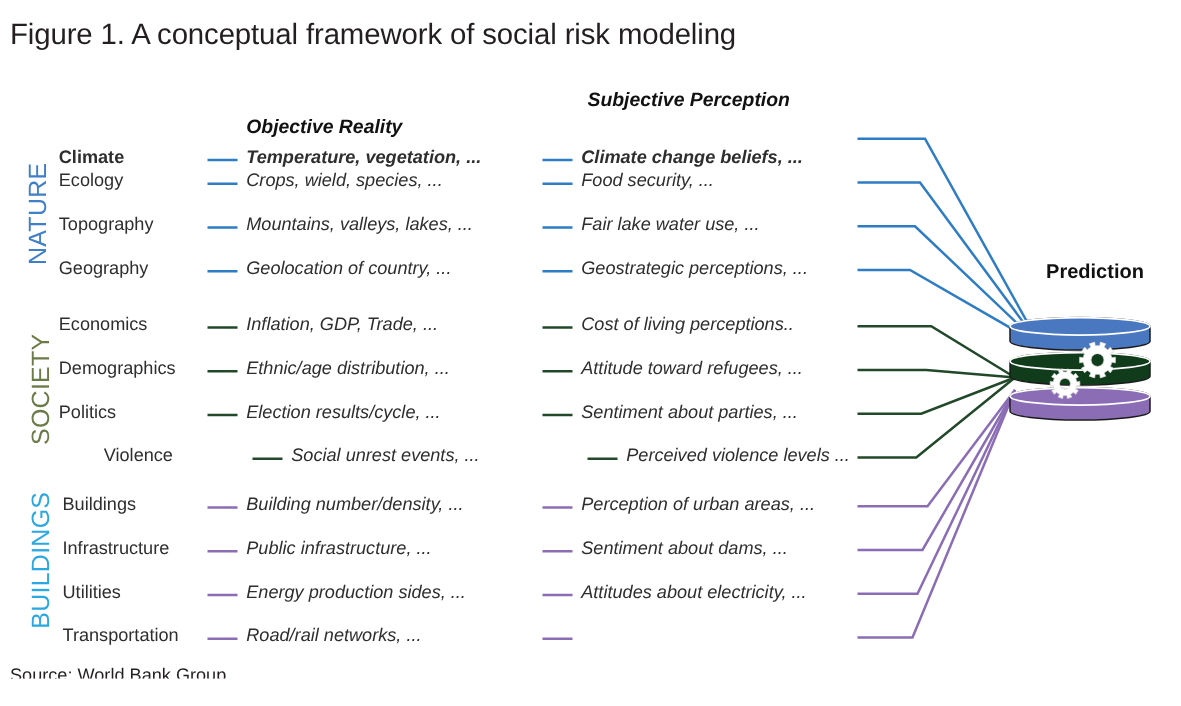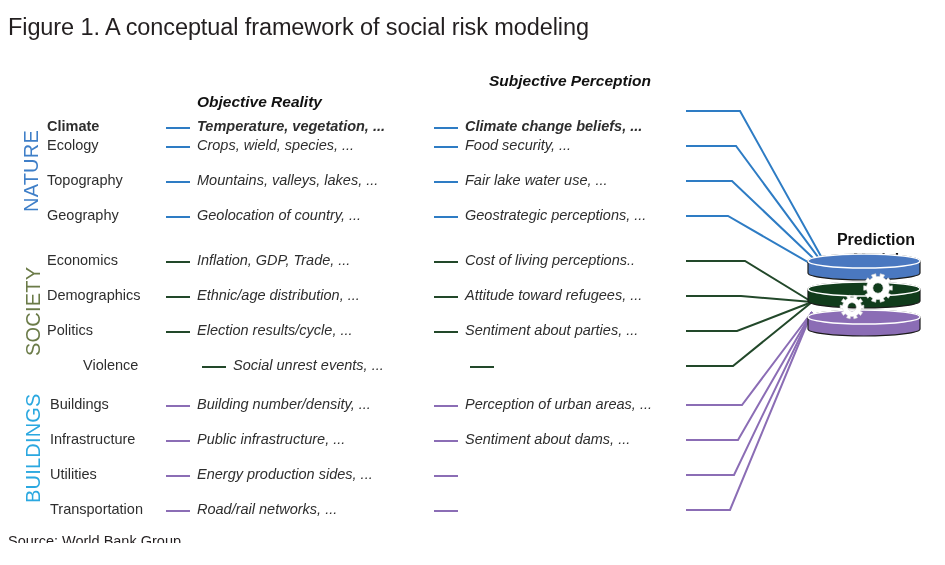--- a/index.html
+++ b/index.html
@@ -33,21 +33,21 @@
   
   .col-header {
     position: absolute;
     font-size: 15.5px;
     font-weight: bold;
     font-style: italic;
     color: #111111;
     white-space: nowrap;
   }
   .col-header.objective { left: 197px; top: 72px; margin-top: 21px; }
-  .col-header.subjective { left: 470px; top: 72px; margin-left: 19px; }
+  .col-header.subjective { left: 470px; top: 72px; }
 
   
   .group-label {
     position: absolute;
     transform-origin: 0 0;
     transform: rotate(-90deg);
     font-size: 20px;
     letter-spacing: 0.2px;
     white-space: nowrap;
   }
@@ -105,21 +105,20 @@
   .model-title {
     position: absolute;
     left: 812px;
     top: 208px;
     width: 128px;
     text-align: center;
     font-size: 16px;
     font-weight: bold;
     color: #111111;
     line-height: 20px;
-    margin-top: 22px;
   }
   #db-stack {
     position: absolute;
     left: 800px;
     top: 252px;
   }
 
   
   .source {
     position: absolute;
@@ -205,20 +204,21 @@
         <div class="dash obj" style="border-top-color: rgb(34, 72, 42);"></div>
         <div class="row-value obj">Election results/cycle, ...</div>
         <div class="dash subj" style="border-top-color: rgb(34, 72, 42);"></div>
         <div class="row-value subj">Sentiment about parties, ...</div>
       </div>
       <div class="row" style="top: 354px; margin-left: 36px;">
         <div class="row-label">Violence</div>
         <div class="dash obj" style="border-top-color: rgb(34, 72, 42);"></div>
         <div class="row-value obj">Social unrest events, ...</div>
         <div class="dash subj" style="border-top-color: rgb(34, 72, 42);"></div>
+        <div class="row-value subj">Perceived violence levels ...</div>
       </div>
       <div class="group-label" style="color: rgb(43, 168, 224); left: 22px; top: 503px;">BUILDINGS</div>
       <div class="row" style="top: 393px;">
         <div class="row-label indent">Buildings</div>
         <div class="dash obj" style="border-top-color: rgb(139, 109, 181);"></div>
         <div class="row-value obj">Building number/density, ...</div>
         <div class="dash subj" style="border-top-color: rgb(139, 109, 181);"></div>
         <div class="row-value subj">Perception of urban areas, ...</div>
       </div>
       <div class="row" style="top: 428px;">
@@ -226,32 +226,32 @@
         <div class="dash obj" style="border-top-color: rgb(139, 109, 181);"></div>
         <div class="row-value obj">Public infrastructure, ...</div>
         <div class="dash subj" style="border-top-color: rgb(139, 109, 181);"></div>
         <div class="row-value subj">Sentiment about dams, ...</div>
       </div>
       <div class="row" style="top: 463px; padding-left: 15px;">
         <div class="row-label indent">Utilities</div>
         <div class="dash obj" style="border-top-color: rgb(139, 109, 181);"></div>
         <div class="row-value obj">Energy production sides, ...</div>
         <div class="dash subj" style="border-top-color: rgb(139, 109, 181);"></div>
+        <div class="row-value subj">Attitudes about electricity, ...</div>
       </div>
       <div class="row" style="top: 498px;">
         <div class="row-label indent">Transportation</div>
         <div class="dash obj" style="border-top-color: rgb(139, 109, 181);"></div>
         <div class="row-value obj">Road/rail networks, ...</div>
         <div class="dash subj" style="border-top-color: rgb(139, 109, 181);"></div>
       </div>
     </div>
 
   <div class="model-title">
     <div>Prediction</div>
-    <div>Model</div>
   </div>
 
   <svg id="db-stack" width="130" height="100" viewBox="0 0 130 100" xmlns="http://www.w3.org/2000/svg">
       <g>
         <path d="M8,9 a56,7 0 0 1 112,0 v12 a56,7 0 0 1 -112,0 Z" fill="#4A78C0" stroke="#1b1b1b" stroke-width="1.2"></path>
         <ellipse cx="64" cy="9" rx="56" ry="7" fill="#4A78C0" stroke="#ffffff" stroke-width="1.4"></ellipse>
       </g>
       <g>
         <path d="M8,37 a56,7 0 0 1 112,0 v12 a56,7 0 0 1 -112,0 Z" fill="#113C1C" stroke="#1b1b1b" stroke-width="1.2"></path>
         <ellipse cx="64" cy="37" rx="56" ry="7" fill="#113C1C" stroke="#ffffff" stroke-width="1.4"></ellipse>

